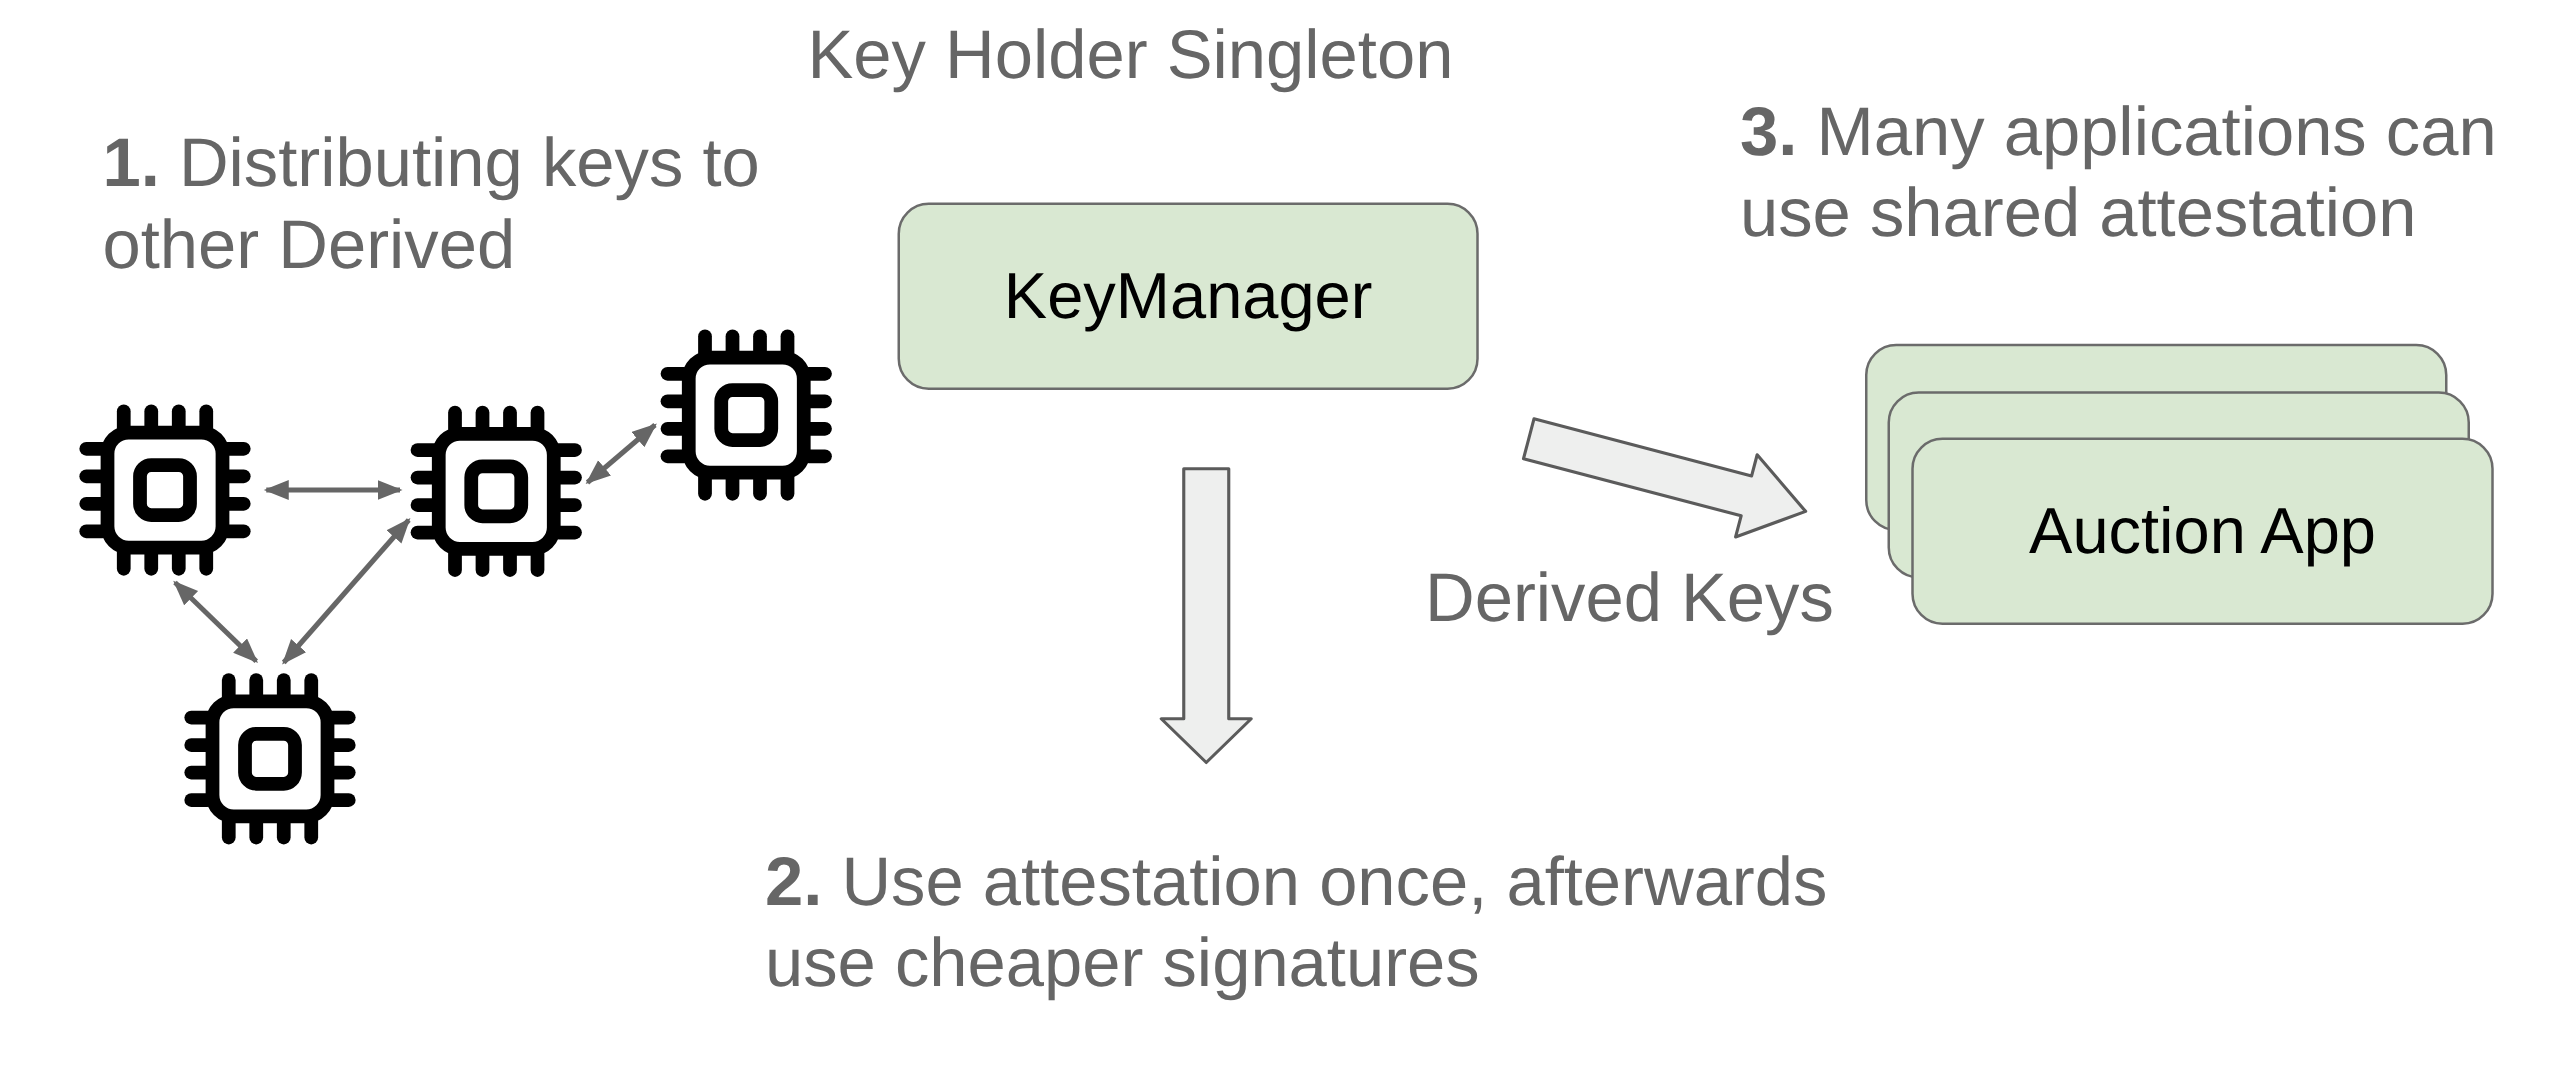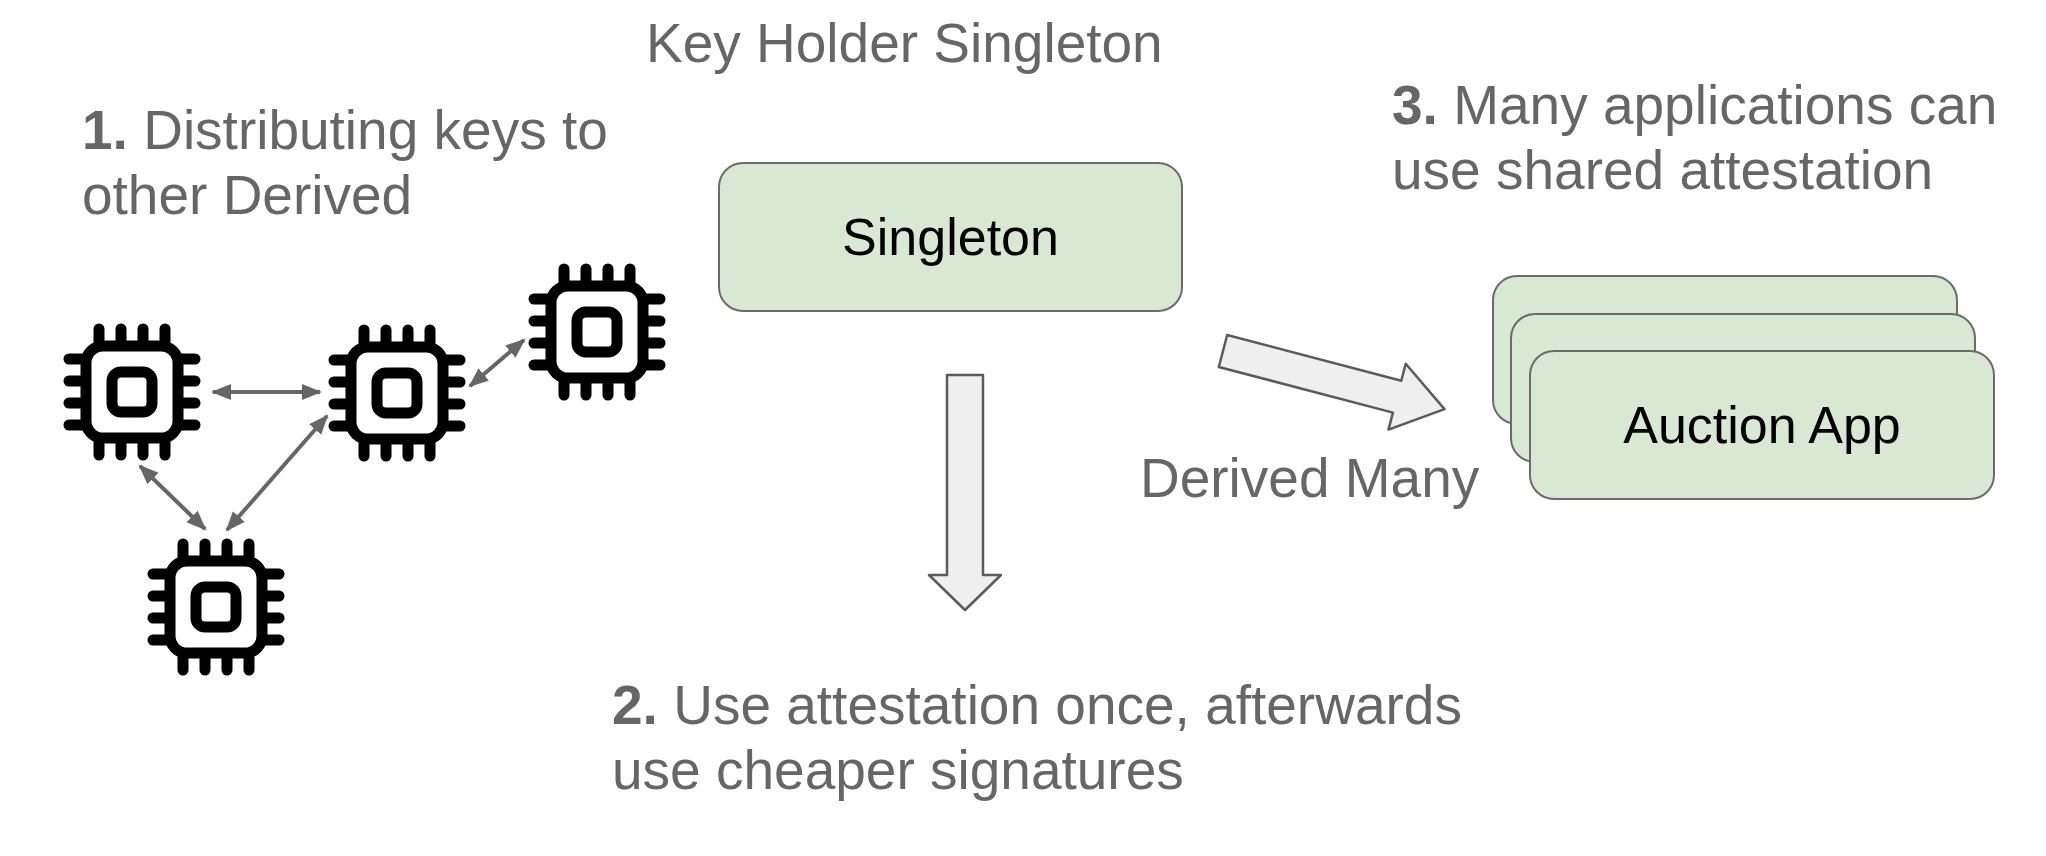--- a/index.html
+++ b/index.html
@@ -106,24 +106,24 @@
   </div>
 
   <div class="gray-label label3">
     <span class="num">3.</span><span> Many applications can use shared attestation</span>
   </div>
 
   <div class="gray-label label2">
     <span class="num">2.</span><span> Use attestation once, afterwards use cheaper signatures</span>
   </div>
 
-  <div class="gray-label derived">Derived Many</div>
+  <div class="gray-label derived">Derived Keys</div>
 
   <div class="node keymanager">
-    <span>Singleton</span>
+    <span>KeyManager</span>
   </div>
 
   <div class="node card card-back"></div>
   <div class="node card card-mid"></div>
   <div class="node card card-front">
     <span>Auction App</span>
   </div>
 
 </div>
 

